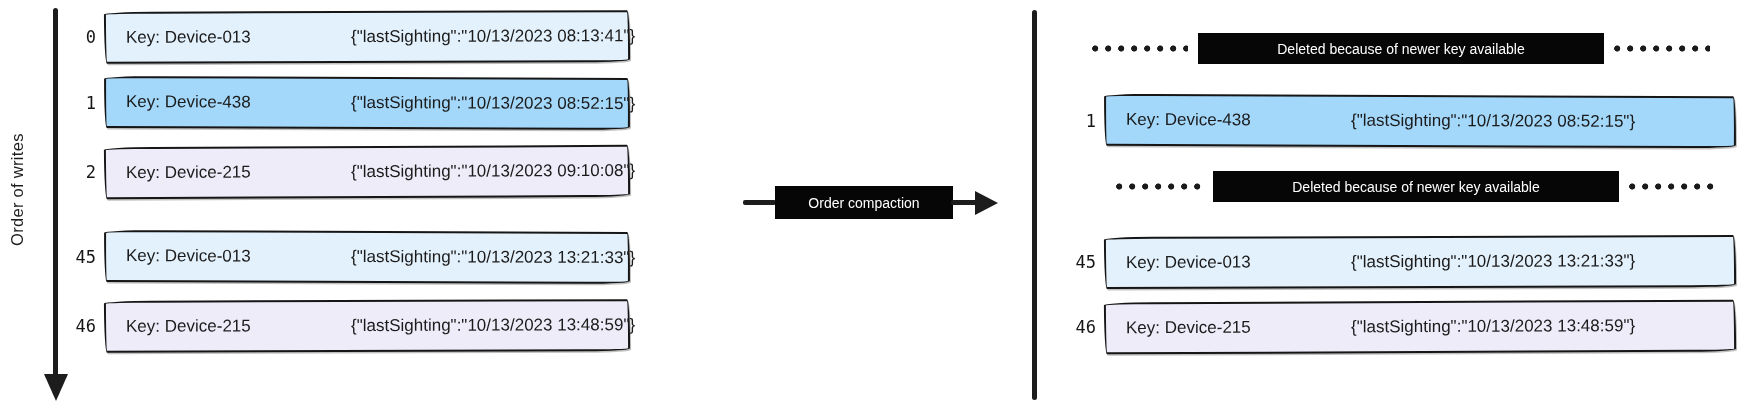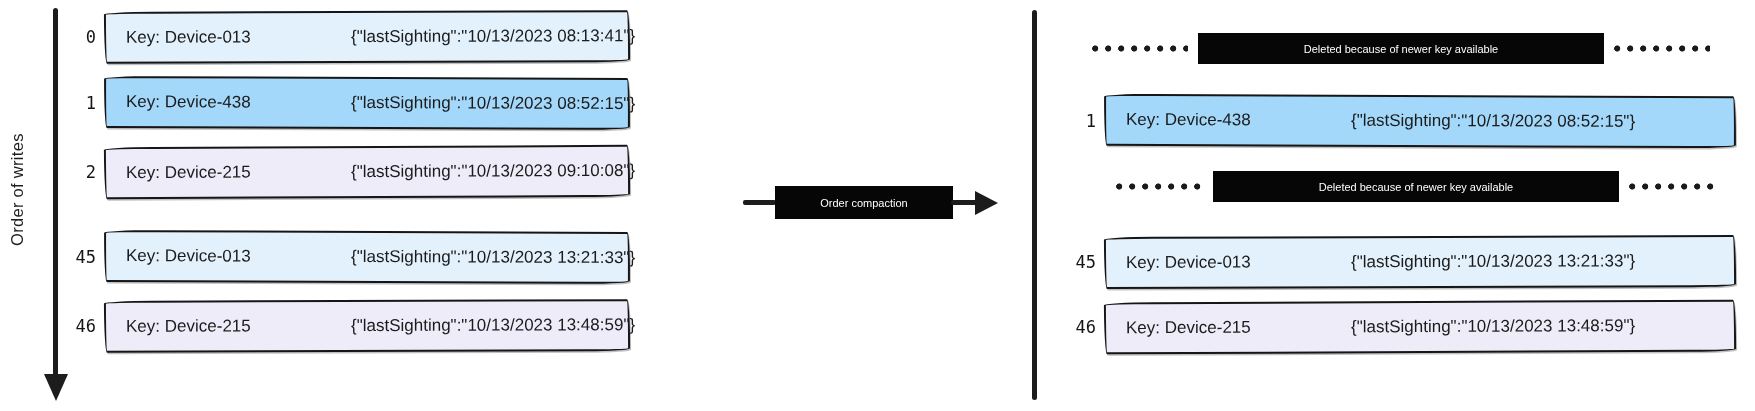--- a/index.html
+++ b/index.html
@@ -104,21 +104,21 @@
     background: #1c1c1c;
   }
   .arrow-line.seg1 { left: 743px; top: 200px; width: 33px; }
   .arrow-line.seg2 { left: 951px; top: 200px; width: 27px; }
   .black-label {
     display: flex;
     align-items: center;
     justify-content: center;
     background: #060606;
     color: #ffffff;
-    font-size: 11px;
+    font-size: 14px;
     white-space: nowrap;
   }
   .compaction-label {
     position: absolute;
     left: 775px; top: 186px;
     width: 178px; height: 33px;
   }
   .arrow-head-right {
     position: absolute;
     left: 975px; top: 190.5px;

